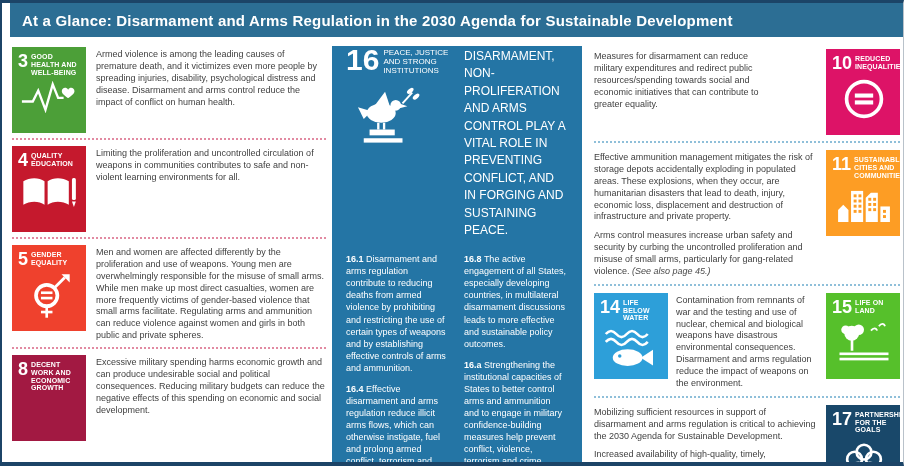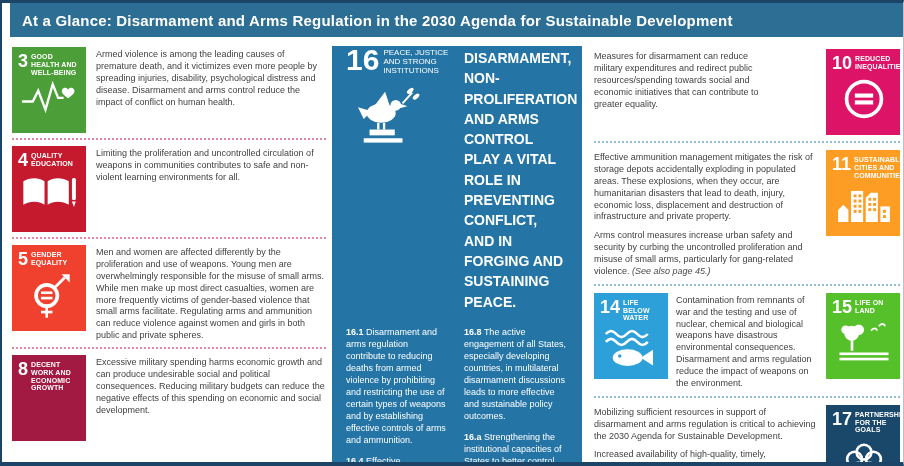--- a/index.html
+++ b/index.html
@@ -36,21 +36,21 @@
   .tile-title{ font-size:7px; font-weight:bold; line-height:1.12; padding-top:1px; letter-spacing:0.1px; }
   .tile-icon { display:flex; justify-content:center; align-items:center; margin-top:5px; }
 
   
   .g16-head { display:flex; gap:12px; }
   .g16-left { width:106px; flex-shrink:0; }
   .g16-idrow { display:flex; gap:4px; }
   .g16-num { font-size:30px; font-weight:bold; line-height:0.95; }
   .g16-title { font-size:8px; font-weight:normal; line-height:1.15; padding-top:2px; }
   .g16-dove { margin:8px 0 0 6px; }
-  .g16-statement { width:104px; font-size:14px; font-weight:bold; line-height:1.45; text-transform:uppercase; padding-top:2px; }
+  .g16-statement { width:104px; font-size:12px; font-weight:normal; line-height:1.45; text-transform:uppercase; padding-top:2px; }
   .g16-cols { display:flex; gap:14px; margin-top:14px; }
   .g16-col { width:104px; }
   .target { font-size:9px; line-height:1.34; margin-bottom:9px; }
   .target strong { font-weight:bold; }
   .g16-note { font-size:9px; margin-top:16px;text-align:center; }
 
   svg { display:block; }
 </style>
 </head>
 <body>

